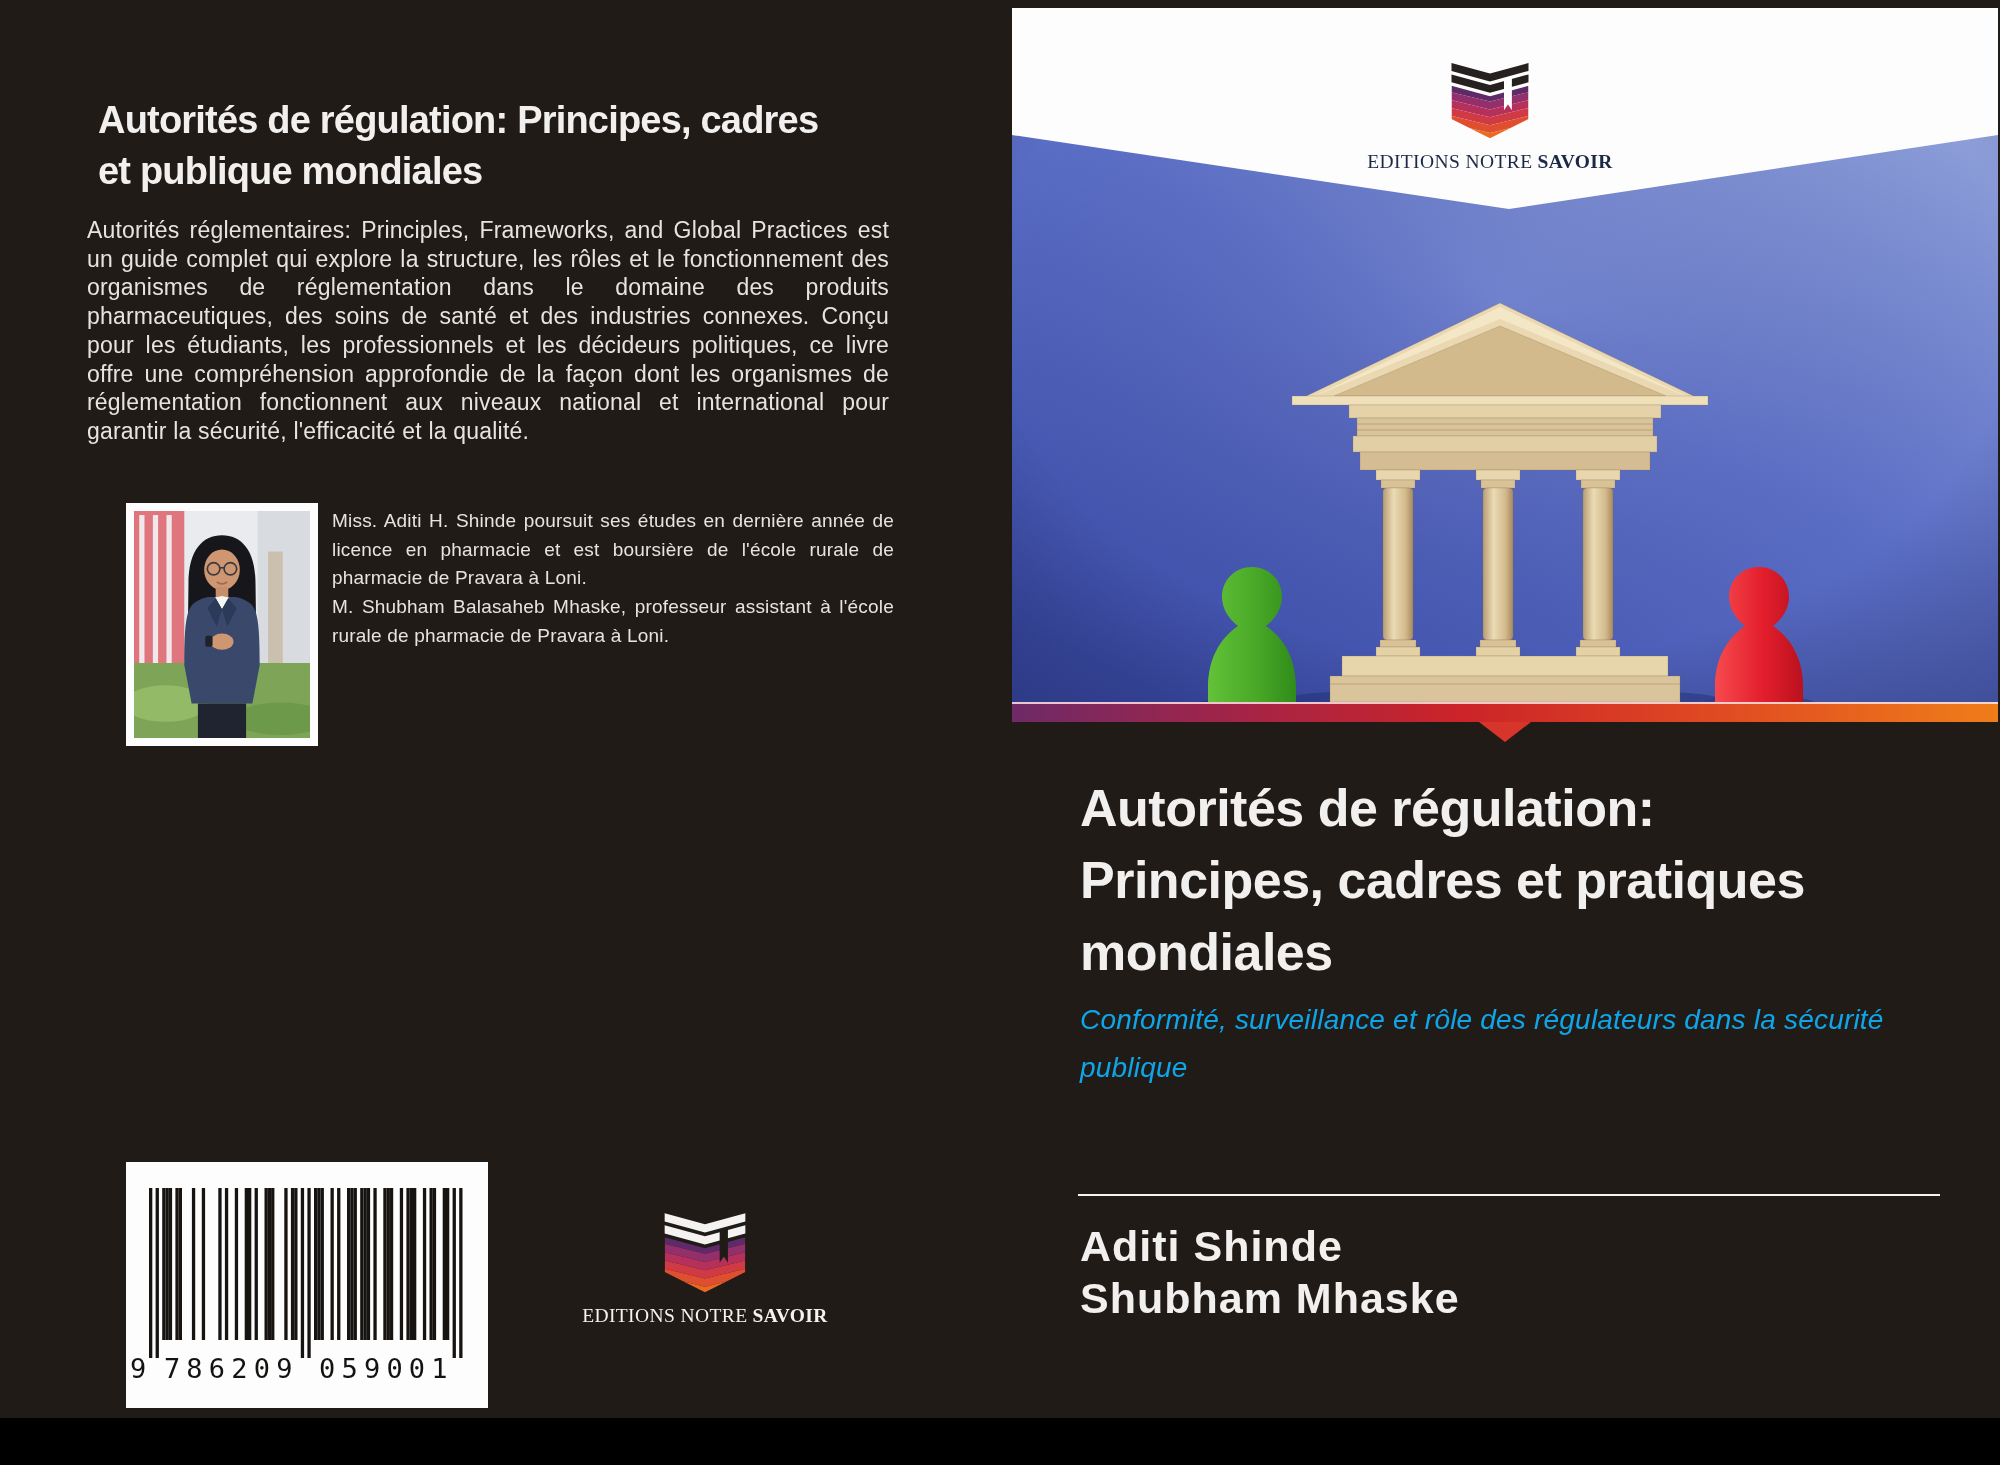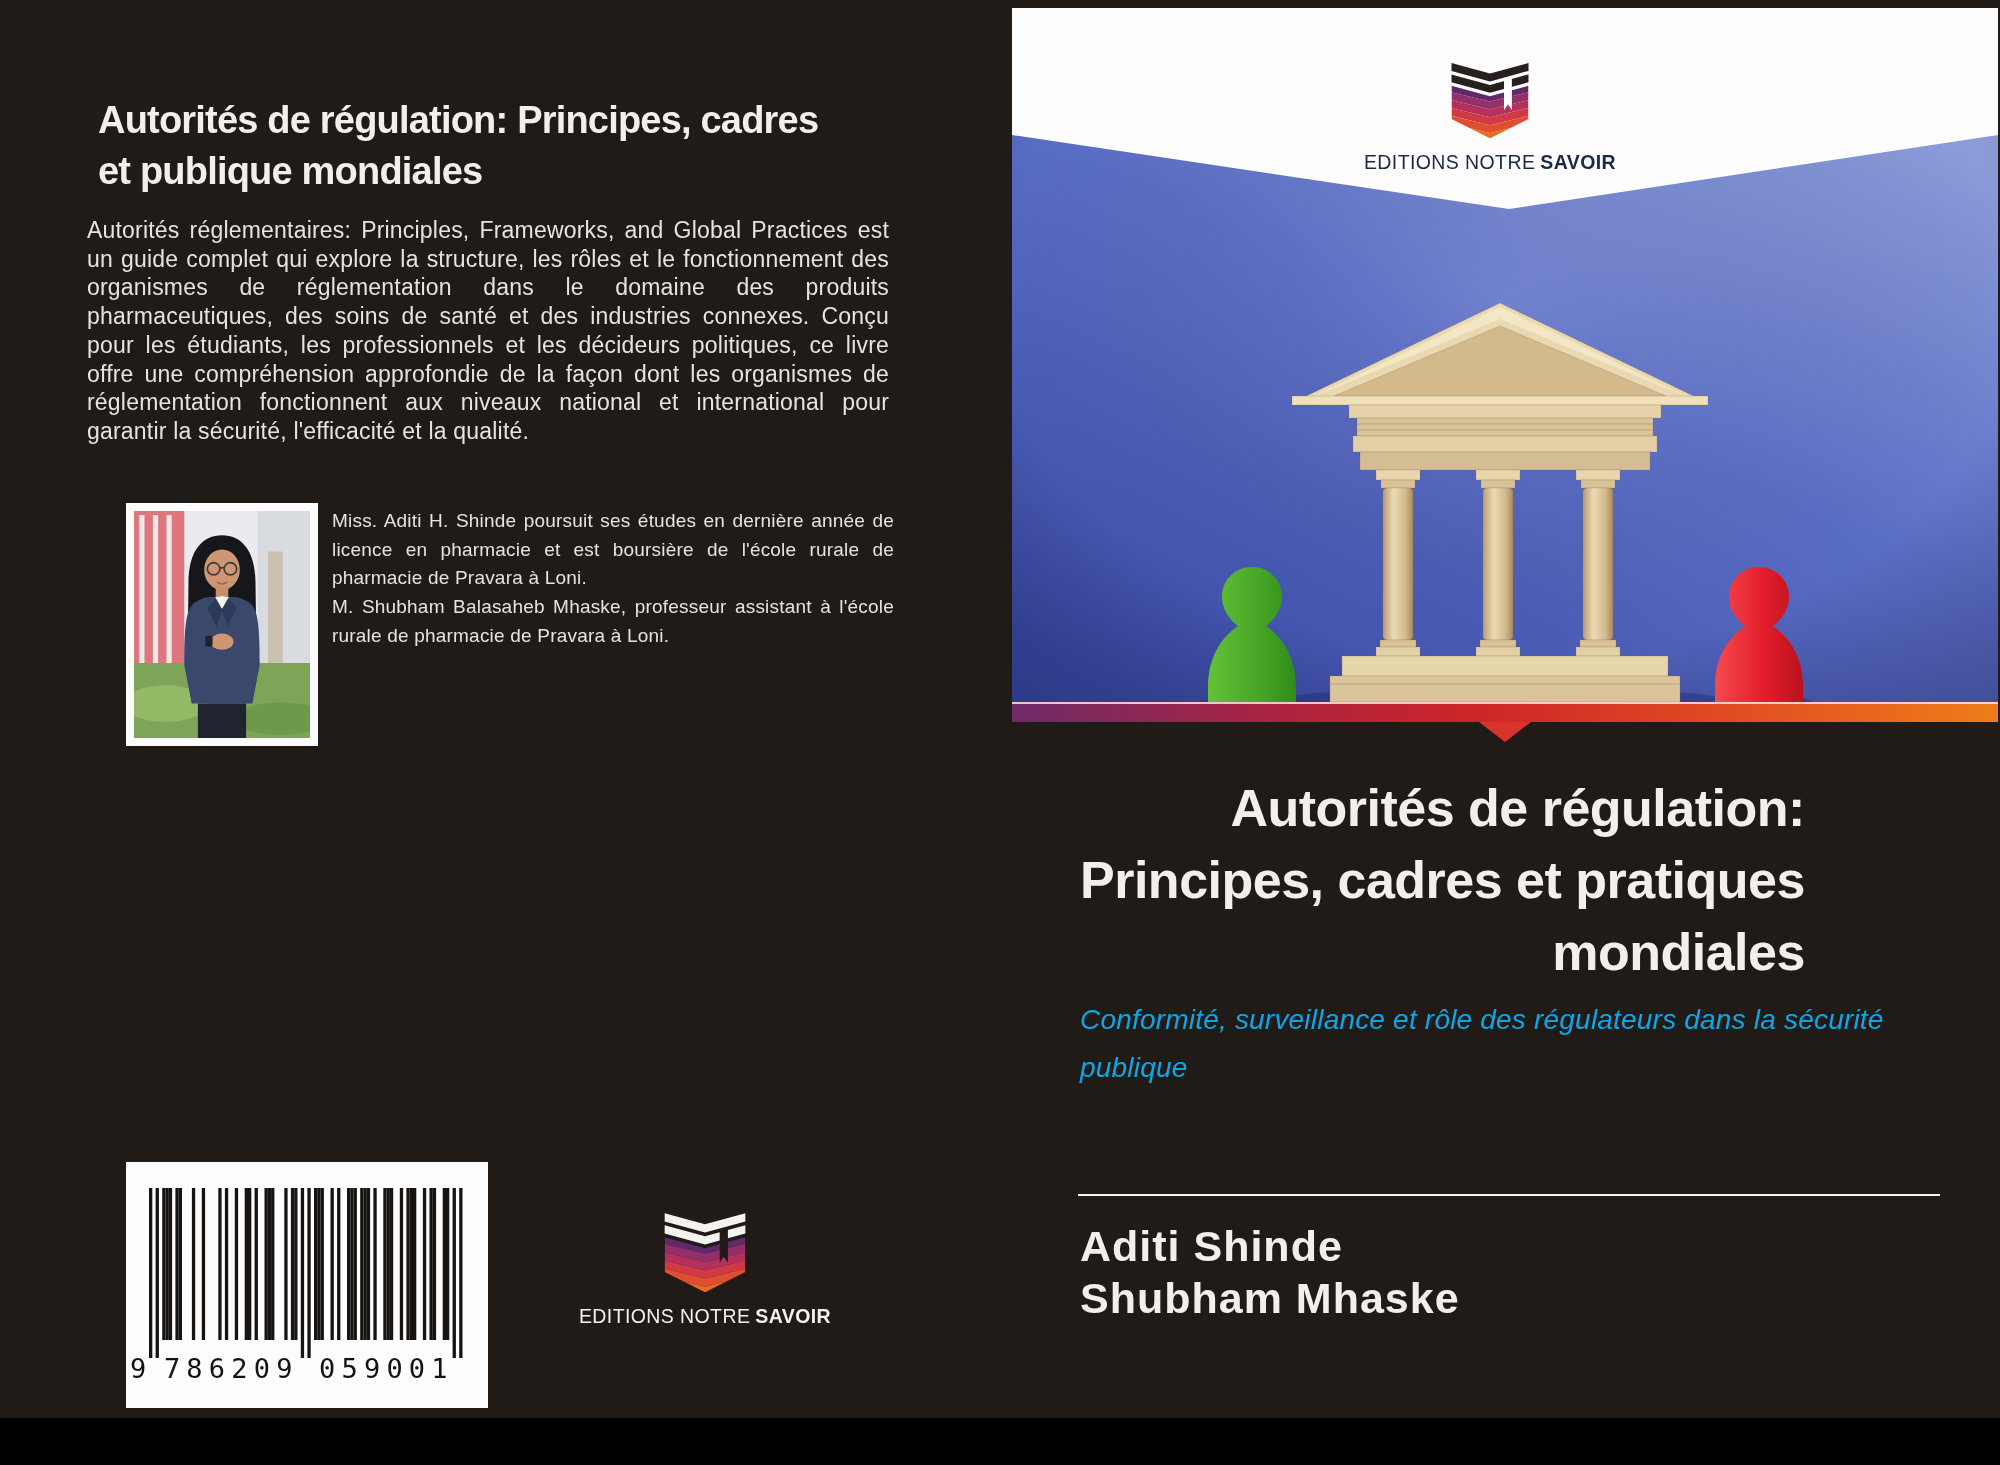--- a/index.html
+++ b/index.html
@@ -21,40 +21,40 @@
   .back-desc{position:absolute;left:87px;top:216px;width:802px;color:var(--text-grey);
     font-size:23px;line-height:28.7px;text-align:justify;letter-spacing:0.2px;}
   .author-photo{position:absolute;left:126px;top:503px;width:192px;height:243px;background:#fdfdfd;padding:8px;}
   .author-photo svg{width:100%;height:100%;display:block;}
   .bio{position:absolute;left:332px;top:507px;width:562px;color:var(--text-grey);
     font-size:19px;line-height:28.7px;text-align:justify;letter-spacing:0.2px;}
 
   .barcode-box{position:absolute;left:126px;top:1162px;width:362px;height:246px;background:#fdfdfd;}
   .barcode-box svg{width:100%;height:100%;display:block;}
 
-  .pub-logo{position:absolute;text-align:center;}
+  .pub-logo{position:absolute;text-align:center;font-family:Liberation Serif, serif;}
   .pub-logo svg.book-glyph{display:inline-block;}
   .wordmark{font-size:19.5px;letter-spacing:0.4px;white-space:nowrap;margin-top:7px;}
   .wordmark .wm-reg{font-weight:400;font-stretch:condensed;}
   .wordmark .wm-bold{font-weight:700;margin-left:5px;}
   .back-logo{left:555px;top:1206px;width:300px;color:#f4f3f2;}
   .front-logo{left:1340px;top:56px;width:300px;color:var(--logo-navy);z-index:3;}
 
   
   .photo{position:absolute;left:1012px;top:8px;width:986px;height:694px;}
   .photo svg{width:100%;height:100%;display:block;}
   .accent-strip{position:absolute;left:1012px;top:702px;width:986px;height:20px;
     border-top:2px solid rgba(255,226,230,0.85);
     background:linear-gradient(90deg,var(--accent-purple) 0%,#a62445 24%,var(--accent-red) 46%,#e04b22 72%,var(--accent-orange) 100%);}
   .accent-strip::after{content:"";position:absolute;top:100%;left:467px;width:0;height:0;
     border-left:26px solid transparent;border-right:26px solid transparent;border-top:20px solid #d7352b;}
 
   .front-title{position:absolute;left:1080px;top:772px;color:var(--text-white);
     font-size:52px;font-weight:bold;letter-spacing:-0.5px;line-height:72px;}
-  .front-title div{white-space:nowrap;text-align:right;}
+  .front-title div{white-space:nowrap;}
   .front-subtitle{position:absolute;left:1080px;top:996px;width:880px;color:#0ea5e9;
     font-size:28px;font-style:italic;line-height:48px;letter-spacing:0.2px;}
   .rule{position:absolute;left:1078px;top:1194px;width:862px;height:2px;background:#f5f4f3;}
   .front-authors{position:absolute;left:1080px;top:1220px;color:var(--text-white);
     font-size:43px;font-weight:bold;letter-spacing:1px;line-height:52px;}
   .front-authors div{white-space:nowrap;}
 
   
   .lg-s0{fill:#5e2a68}.lg-s1{fill:#93306b}.lg-s2{fill:#b5315b}
   .lg-s3{fill:#cf3a45}.lg-s4{fill:#e04e30}.lg-s5{fill:#e96a22}.lg-s6{fill:#ef7d19}

